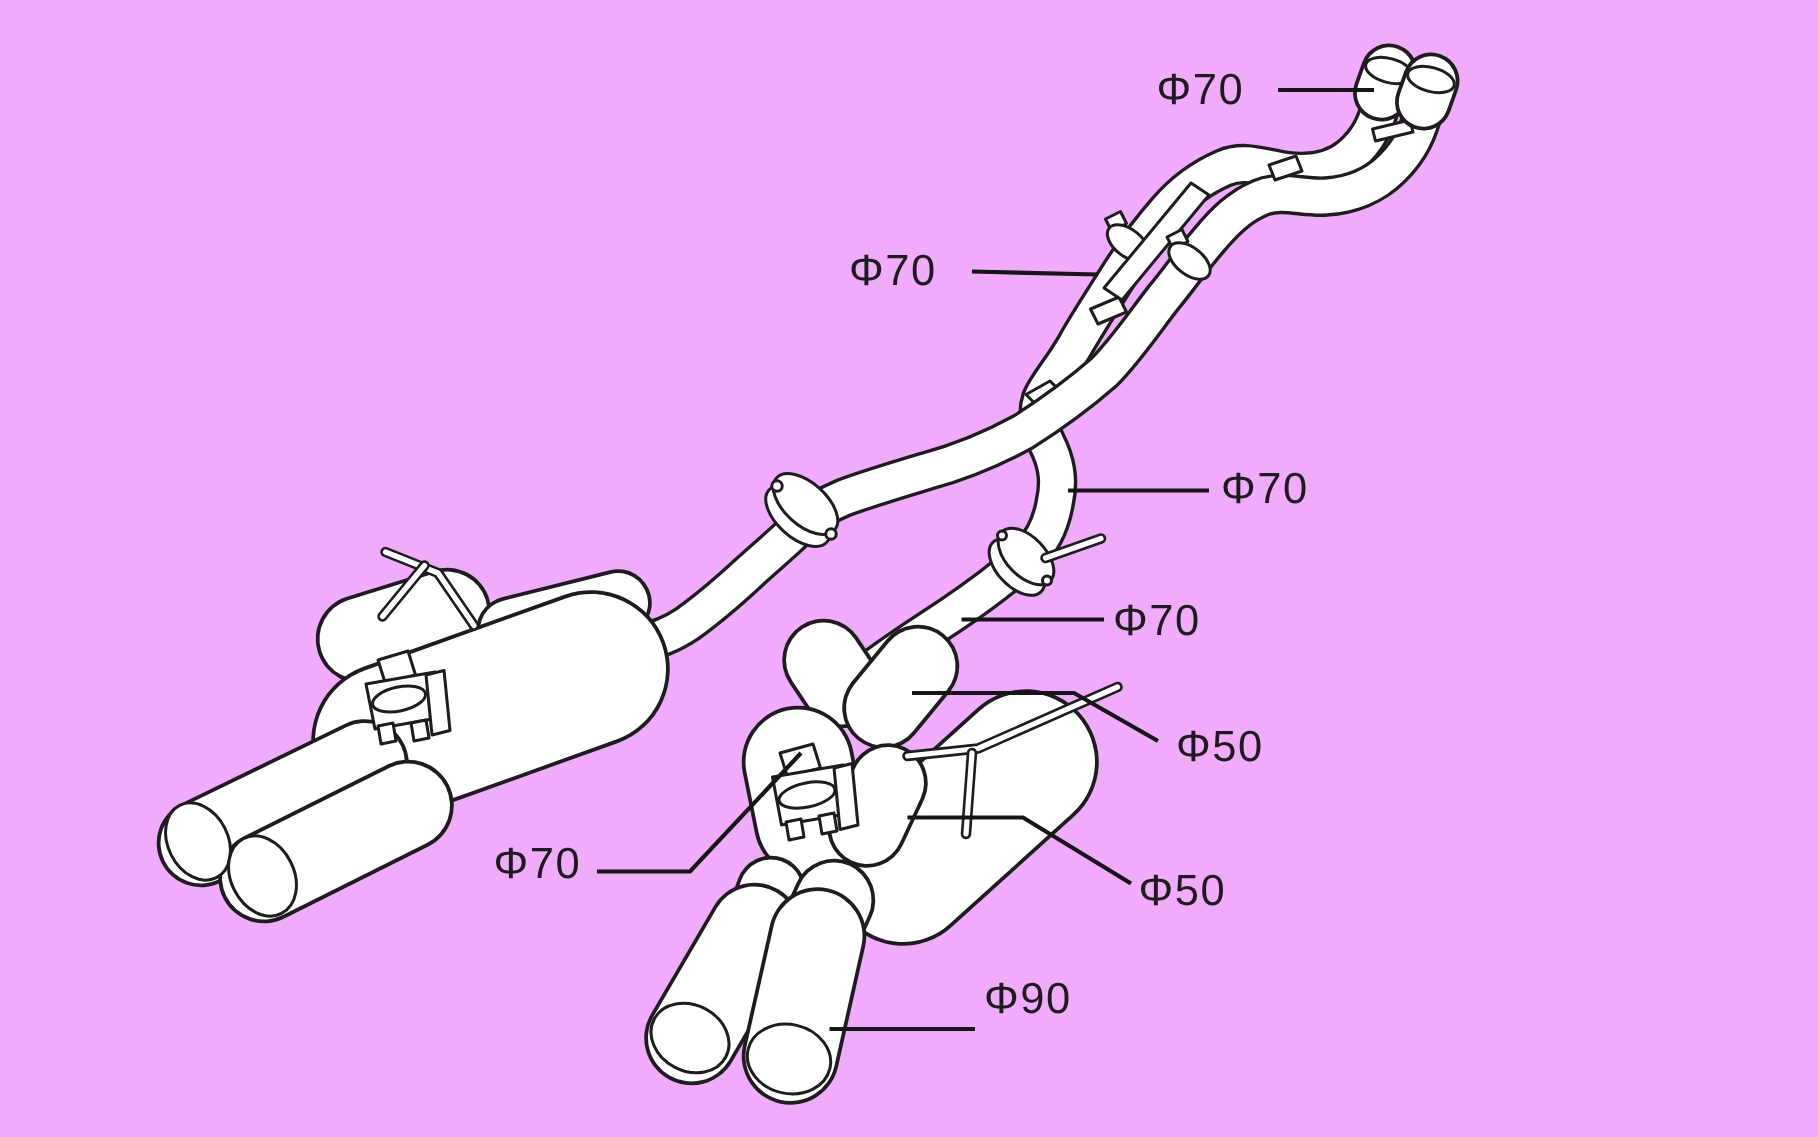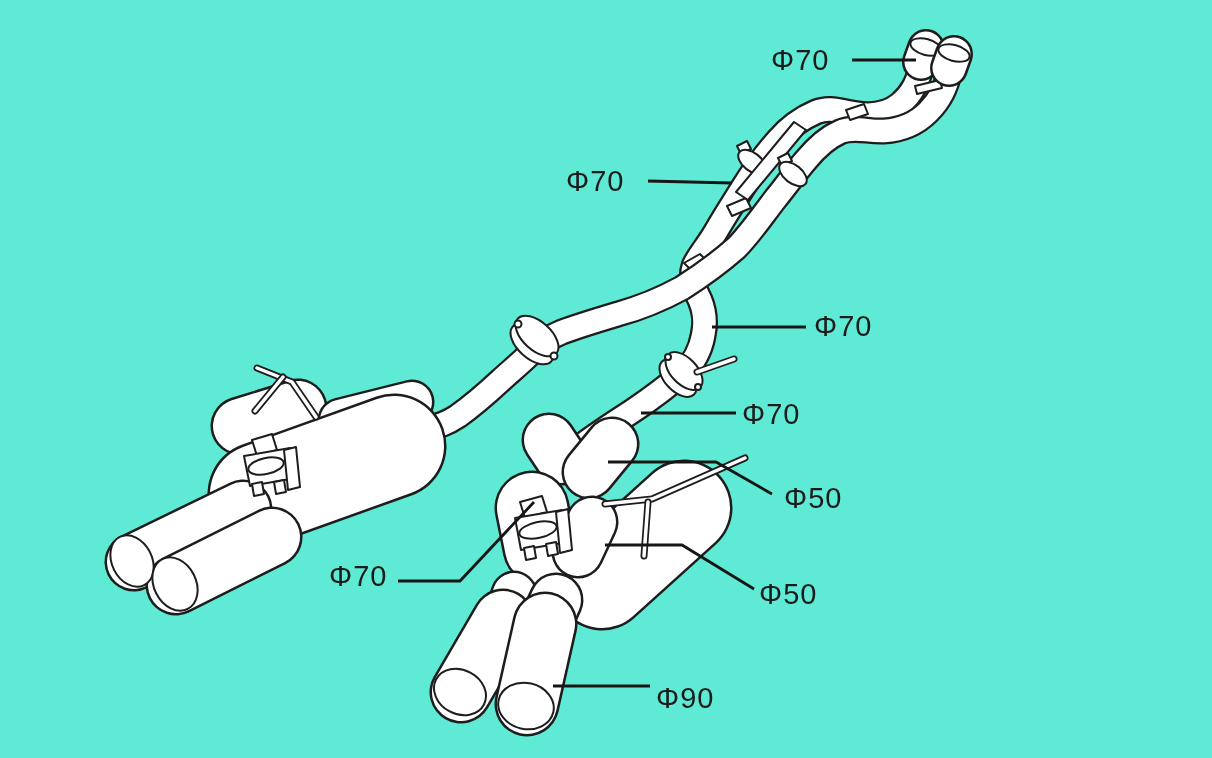--- a/index.html
+++ b/index.html
@@ -11,21 +11,21 @@
   .wf{fill:#ffffff;stroke:#1d1d1d;stroke-width:2;stroke-linejoin:round;}
   .rod-o{fill:none;stroke:#1d1d1d;stroke-width:7;stroke-linecap:round;stroke-linejoin:round;}
   .rod-i{fill:none;stroke:#ffffff;stroke-width:3.5;stroke-linecap:round;stroke-linejoin:round;}
   .leader{fill:none;stroke:#161616;stroke-width:2.8;stroke-linecap:butt;stroke-linejoin:miter;}
   .label{position:absolute;font-size:29px;line-height:1;color:#1c1c1c;
          letter-spacing:1px;white-space:nowrap;}
 </style>
 </head>
 <body>
 
-<div id="stage" style="background: #5eead4;">
+<div id="stage" style="background: #f0abfc;">
 
 <svg width="1212" height="758" viewBox="0 0 1212 758">
   <defs>
     <path id="pA" d="M922 64 C918 82 912 94 900 104 C888 114 874 116 858 114 C842 112 830 106 816 112 C802 118 790 126 778 140 C764 156 754 170 744 186 C734 202 726 214 718 228 C708 246 698 256 694 266 C690 278 694 288 700 300 C705 312 706 322 703 336 C700 352 694 362 684 372 C668 386 652 398 634 410 C616 422 600 432 584 444 L566 462"></path>
     <path id="pB" d="M950 70 C946 88 940 100 928 112 C916 124 900 130 884 131 C868 132 854 126 840 132 C826 138 816 148 806 160 C794 174 786 186 776 198 C762 216 750 234 736 248 C720 262 704 274 682 288 C660 300 640 308 618 314 C598 320 578 326 562 332 C550 337 542 342 534 350 C522 362 512 370 500 381 C486 394 472 406 458 416 C446 424 438 426 430 428"></path>
     <path id="cuffA" d="M921 62 L926 48"></path>
     <path id="cuffB" d="M949 68 L954 54"></path>
     <path id="lobL" d="M240 426 L298 408"></path>
     <path id="lobR" d="M340 420 L412 402"></path>
     <path id="bodyL" d="M260 494 L394 446"></path>
@@ -170,15 +170,15 @@
   </g>
 </svg>
 
 <div class="label" style="left:771px;top:46px">Φ70</div>
 <div class="label" style="left:566px;top:167px">Φ70</div>
 <div class="label" style="left:814px;top:312px">Φ70</div>
 <div class="label" style="left:742px;top:400px">Φ70</div>
 <div class="label" style="left:784px;top:484px">Φ50</div>
 <div class="label" style="left:759px;top:580px">Φ50</div>
 <div class="label" style="left:329px;top:562px">Φ70</div>
-<div class="label" style="left:656px;top:684px">Φ90</div>
+<div class="label" style="left:656px;top:652px">Φ90</div>
 
 </div>
 
 </body></html>

